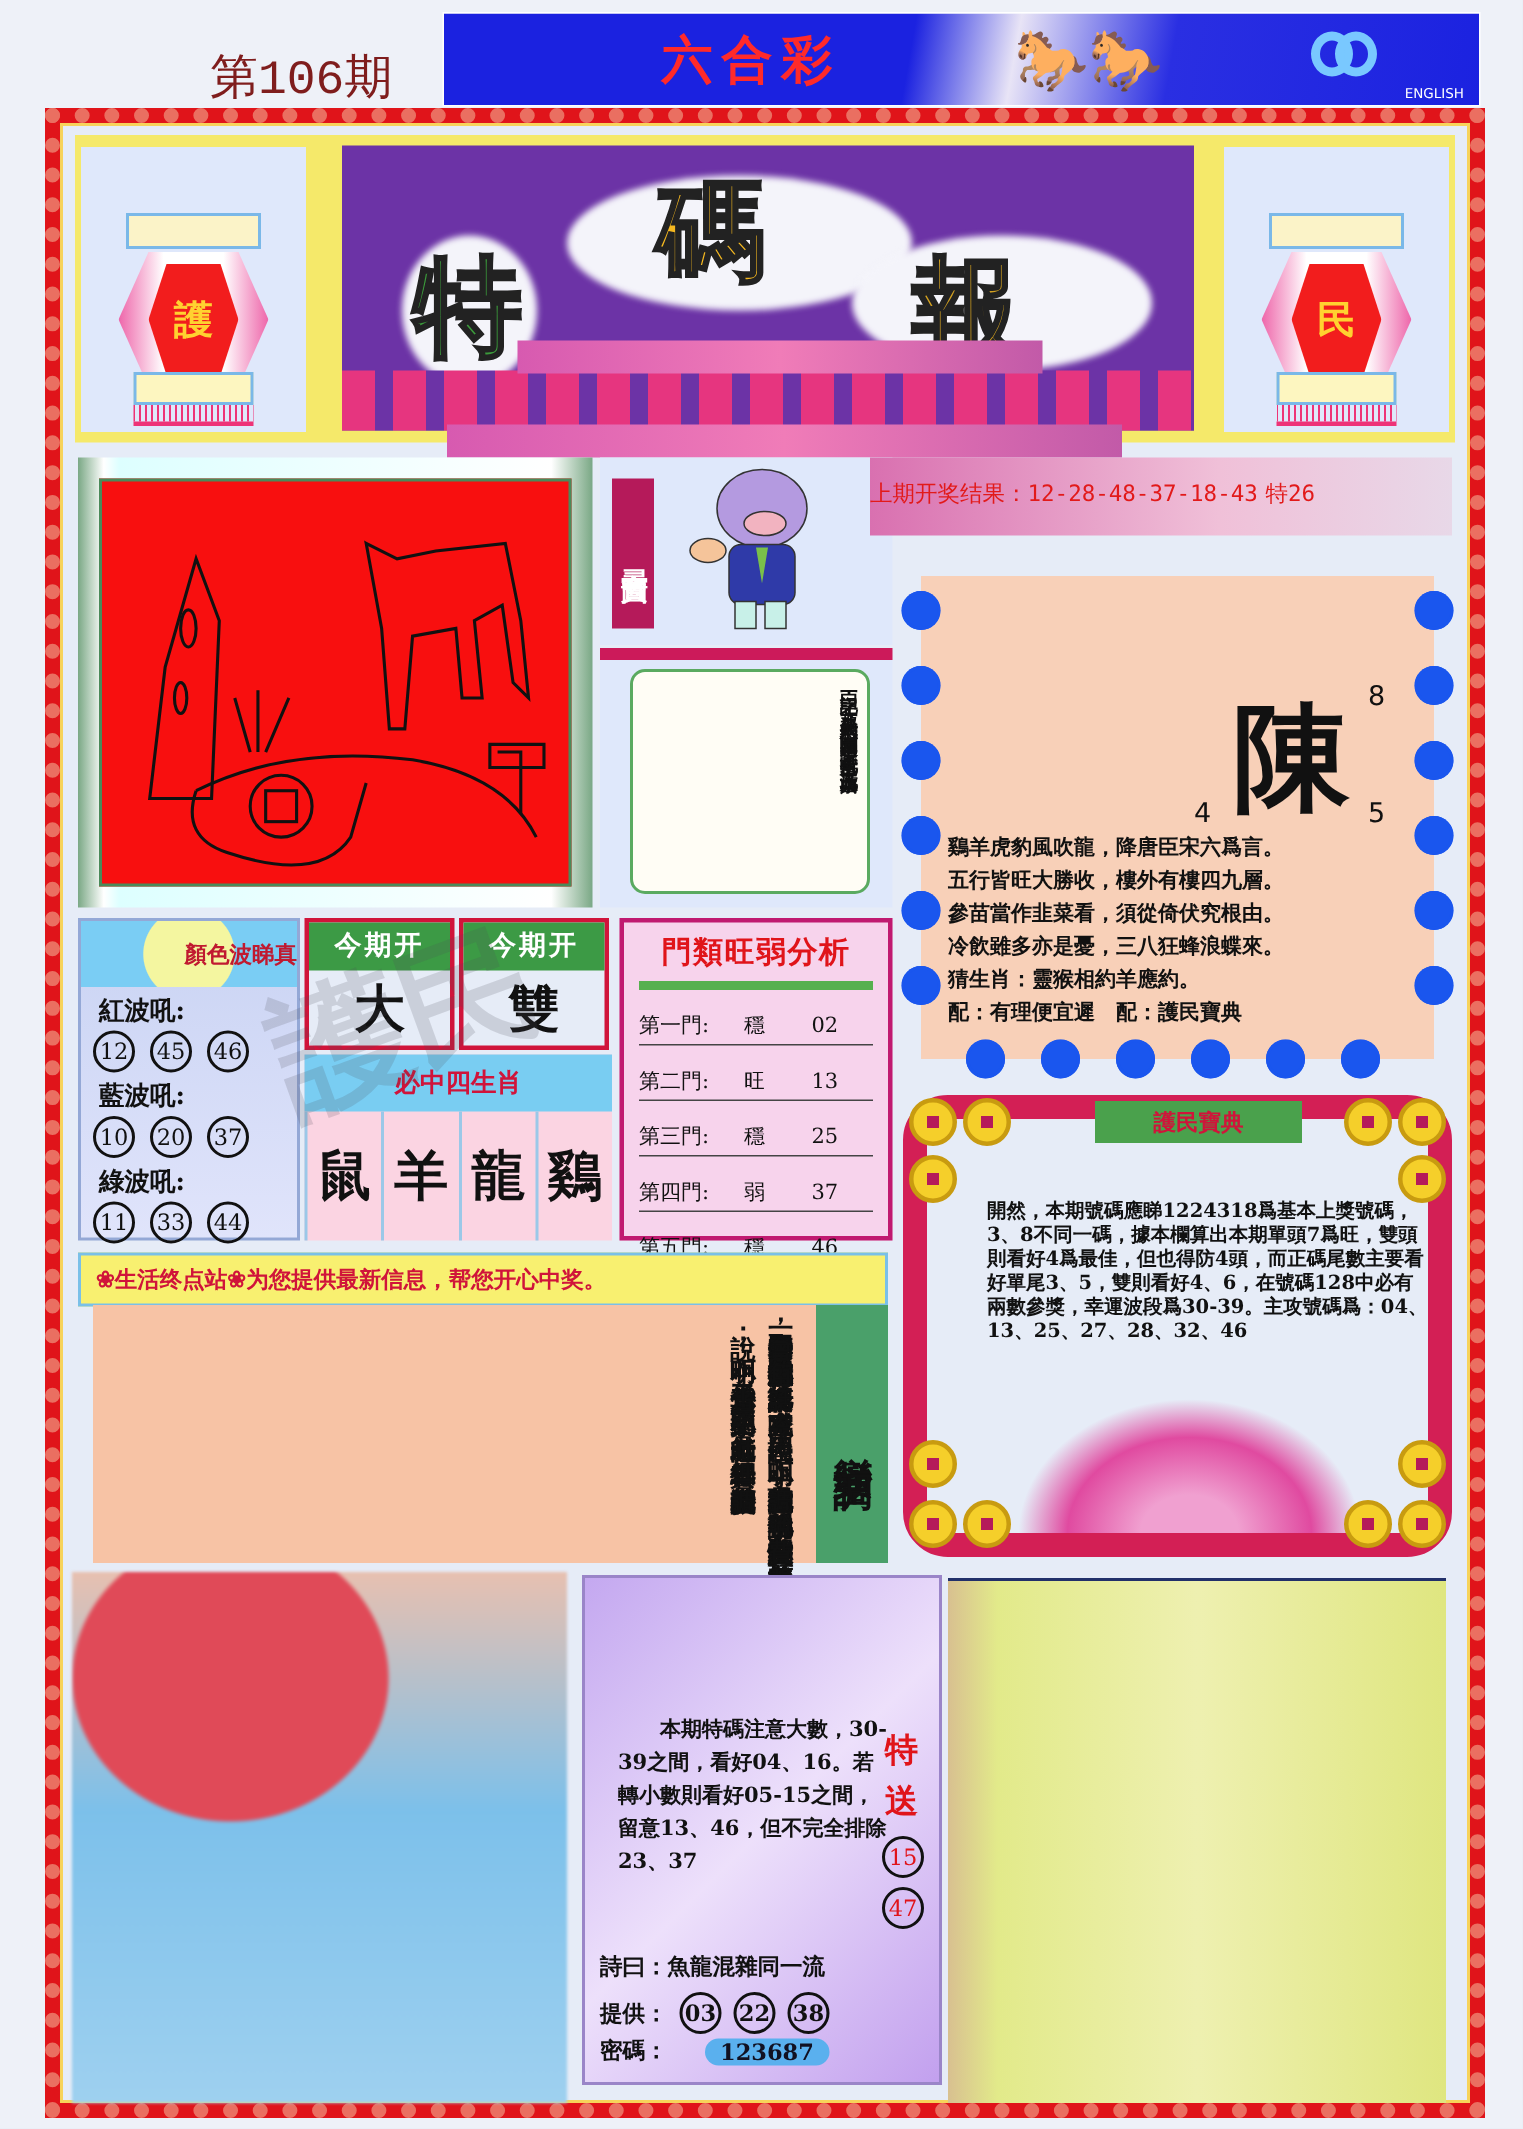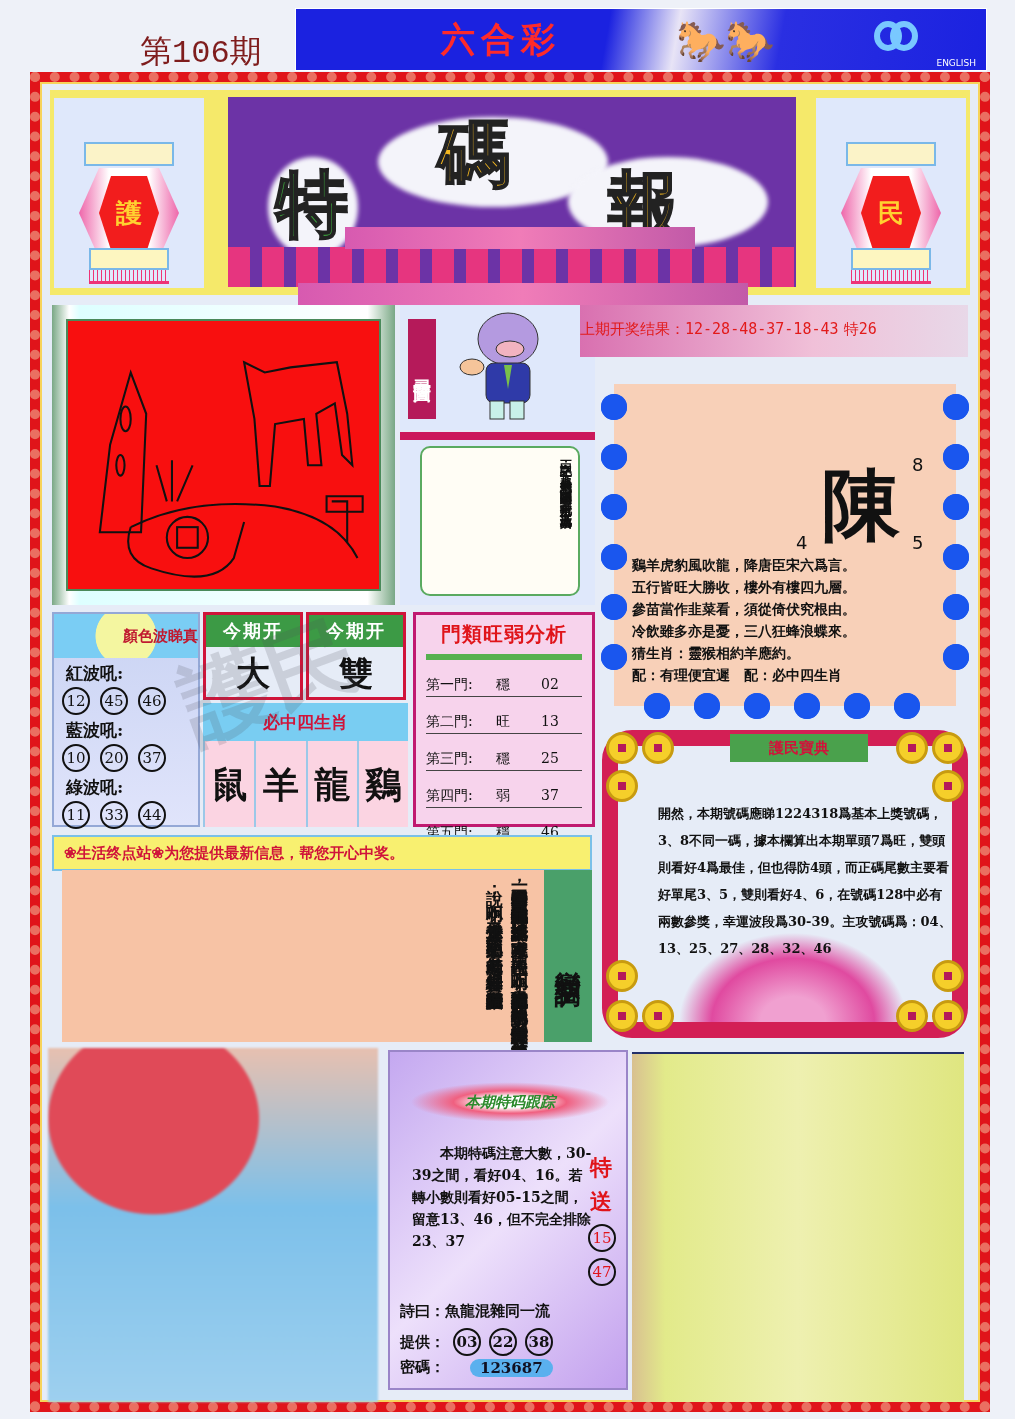--- a/index.html
+++ b/index.html
@@ -65,21 +65,21 @@
 #four .cells div{flex:1;height:86px;border-left:2px solid #9bc8e8;font-size:36px;text-align:center;line-height:86px;font-weight:bold}
 
 #door{left:413px;top:612px;width:182px;height:215px;background:#f7d3ec;border:3px solid #c01a70}
 #door .h{font-size:20px;color:#e0141a;font-weight:bold;text-align:center;margin-top:6px;letter-spacing:1px}
 #door .bar{height:6px;background:#57b04f;margin:6px 10px 10px}
 #door .row{display:flex;font-size:14px;border-bottom:1px solid #444;margin:12px 10px;height:25px;line-height:25px}
 #door .row span:nth-child(1){width:70px}#door .row span:nth-child(2){width:45px}
 
 #baodian{left:602px;top:730px;width:366px;height:308px;background:#e6ecf7;border:16px solid #d31f55;border-radius:30px}
 #baodian .h{position:absolute;left:112px;top:-12px;width:138px;height:28px;background:#4aa14c;color:#d0143a;font-size:15px;font-weight:bold;text-align:center;line-height:28px}
-#baodian .txt{position:absolute;left:40px;top:54px;width:294px;font-size:13px;line-height:27px;font-weight:bold;z-index:2}
+#baodian .txt{position:absolute;left:40px;top:54px;width:294px;font-size:13px;line-height:16px;font-weight:bold;z-index:2}
 #baodian .lotus{position:absolute;left:60px;bottom:0;width:230px;height:90px;background:radial-gradient(ellipse at 50% 100%,#f0a0d0 20%,#e04aa0 50%,transparent 70%)}
 .coin{position:absolute;width:32px;height:32px;border-radius:50%;background:#f5cf2a;border:3px solid #c89b10;z-index:3}
 .coin:after{content:"";position:absolute;left:9px;top:9px;width:8px;height:8px;background:#b51a5a}
 
 #life{left:52px;top:835px;width:540px;height:36px;background:#f8f070;border:2px solid #7ac0e8;font-size:15px;font-weight:bold;color:#d0143a;line-height:32px;padding-left:10px}
 #joke{left:62px;top:870px;width:530px;height:172px;background:#f7c3a5}
 #joke .txt{position:absolute;right:60px;top:6px;height:164px;writing-mode:vertical-rl;font-size:17px;line-height:25px;font-weight:bold}
 #joke .side{position:absolute;right:0;top:0;width:48px;height:172px;background:#4aa06a;color:#111;writing-mode:vertical-rl;font-size:26px;font-weight:bold;text-align:center;line-height:48px;letter-spacing:3px}
 
 #blurL{left:48px;top:1048px;width:330px;height:354px;background:radial-gradient(ellipse 45% 38% at 32% 20%,#e04a58 70%,transparent 72%),linear-gradient(180deg,#e7c0b0 0%,#7cc0ea 45%,#9ed0ef 100%);filter:blur(1px)}
@@ -185,21 +185,21 @@
   <div class="big">陳</div>
   <div class="n" style="left:298px;top:70px">8</div>
   <div class="n" style="left:182px;top:148px">4</div>
   <div class="n" style="left:298px;top:148px">5</div>
   <div class="poem">
     <div>鷄羊虎豹風吹龍，降唐臣宋六爲言。</div>
       <div>五行皆旺大勝收，樓外有樓四九層。</div>
       <div>參苗當作韭菜看，須從倚伏究根由。</div>
     <div>冷飲雖多亦是憂，三八狂蜂浪蝶來。</div>
       <div>猜生肖：靈猴相約羊應約。</div>
-      <div>配：有理便宜遲　配：必中四生肖</div>
+      <div>配：有理便宜遲　配：護民寶典</div>
   </div>
   <div class="fl" style="left:-13px;top:10px"></div>
   <div class="fl" style="left:-13px;top:60px"></div>
   <div class="fl" style="left:-13px;top:110px"></div>
   <div class="fl" style="left:-13px;top:160px"></div>
   <div class="fl" style="left:-13px;top:210px"></div>
   <div class="fl" style="left:-13px;top:260px"></div>
   <div class="fl" style="right:-13px;top:10px"></div>
   <div class="fl" style="right:-13px;top:60px"></div>
   <div class="fl" style="right:-13px;top:110px"></div>
@@ -305,21 +305,20 @@
 
 <div id="life" class="abs">❀生活终点站❀为您提供最新信息，帮您开心中奖。</div>
 <div id="joke" class="abs">
   <div class="txt">一群同學去老師家聚會，學生時代沉默寡言的小明成了聚會搞笑的主角。他講了好多冷笑話，大家直喊冷。一位同學說：小明啊，你現在簡直就是一臺空調。小明伸手對他說：那你快點交空調費。老師笑着搖搖頭說：小明啊，你真是變貪了。小明聽了更樂：老師就是老師，看得真仔細，我就是一臺變頻空調。</div>
   <div class="side">變頻空調</div>
 </div>
 
 <div id="blurL" class="abs"></div>
 
 <div id="track" class="abs">
-  <div class="h">本期特码跟踪</div>
   <div class="txt">本期特碼注意大數，30-39之間，看好04、16。若轉小數則看好05-15之間，留意13、46，但不完全排除23、37</div>
   <div class="te">特送</div>
   <span class="circ c1">15</span>
   <span class="circ c2">47</span>
   <div class="poem">詩曰：魚龍混雜同一流</div>
   <div class="prov">
     <span>提供：</span>
     <span class="circ">03</span>
     <span class="circ">22</span>
     <span class="circ">38</span>

